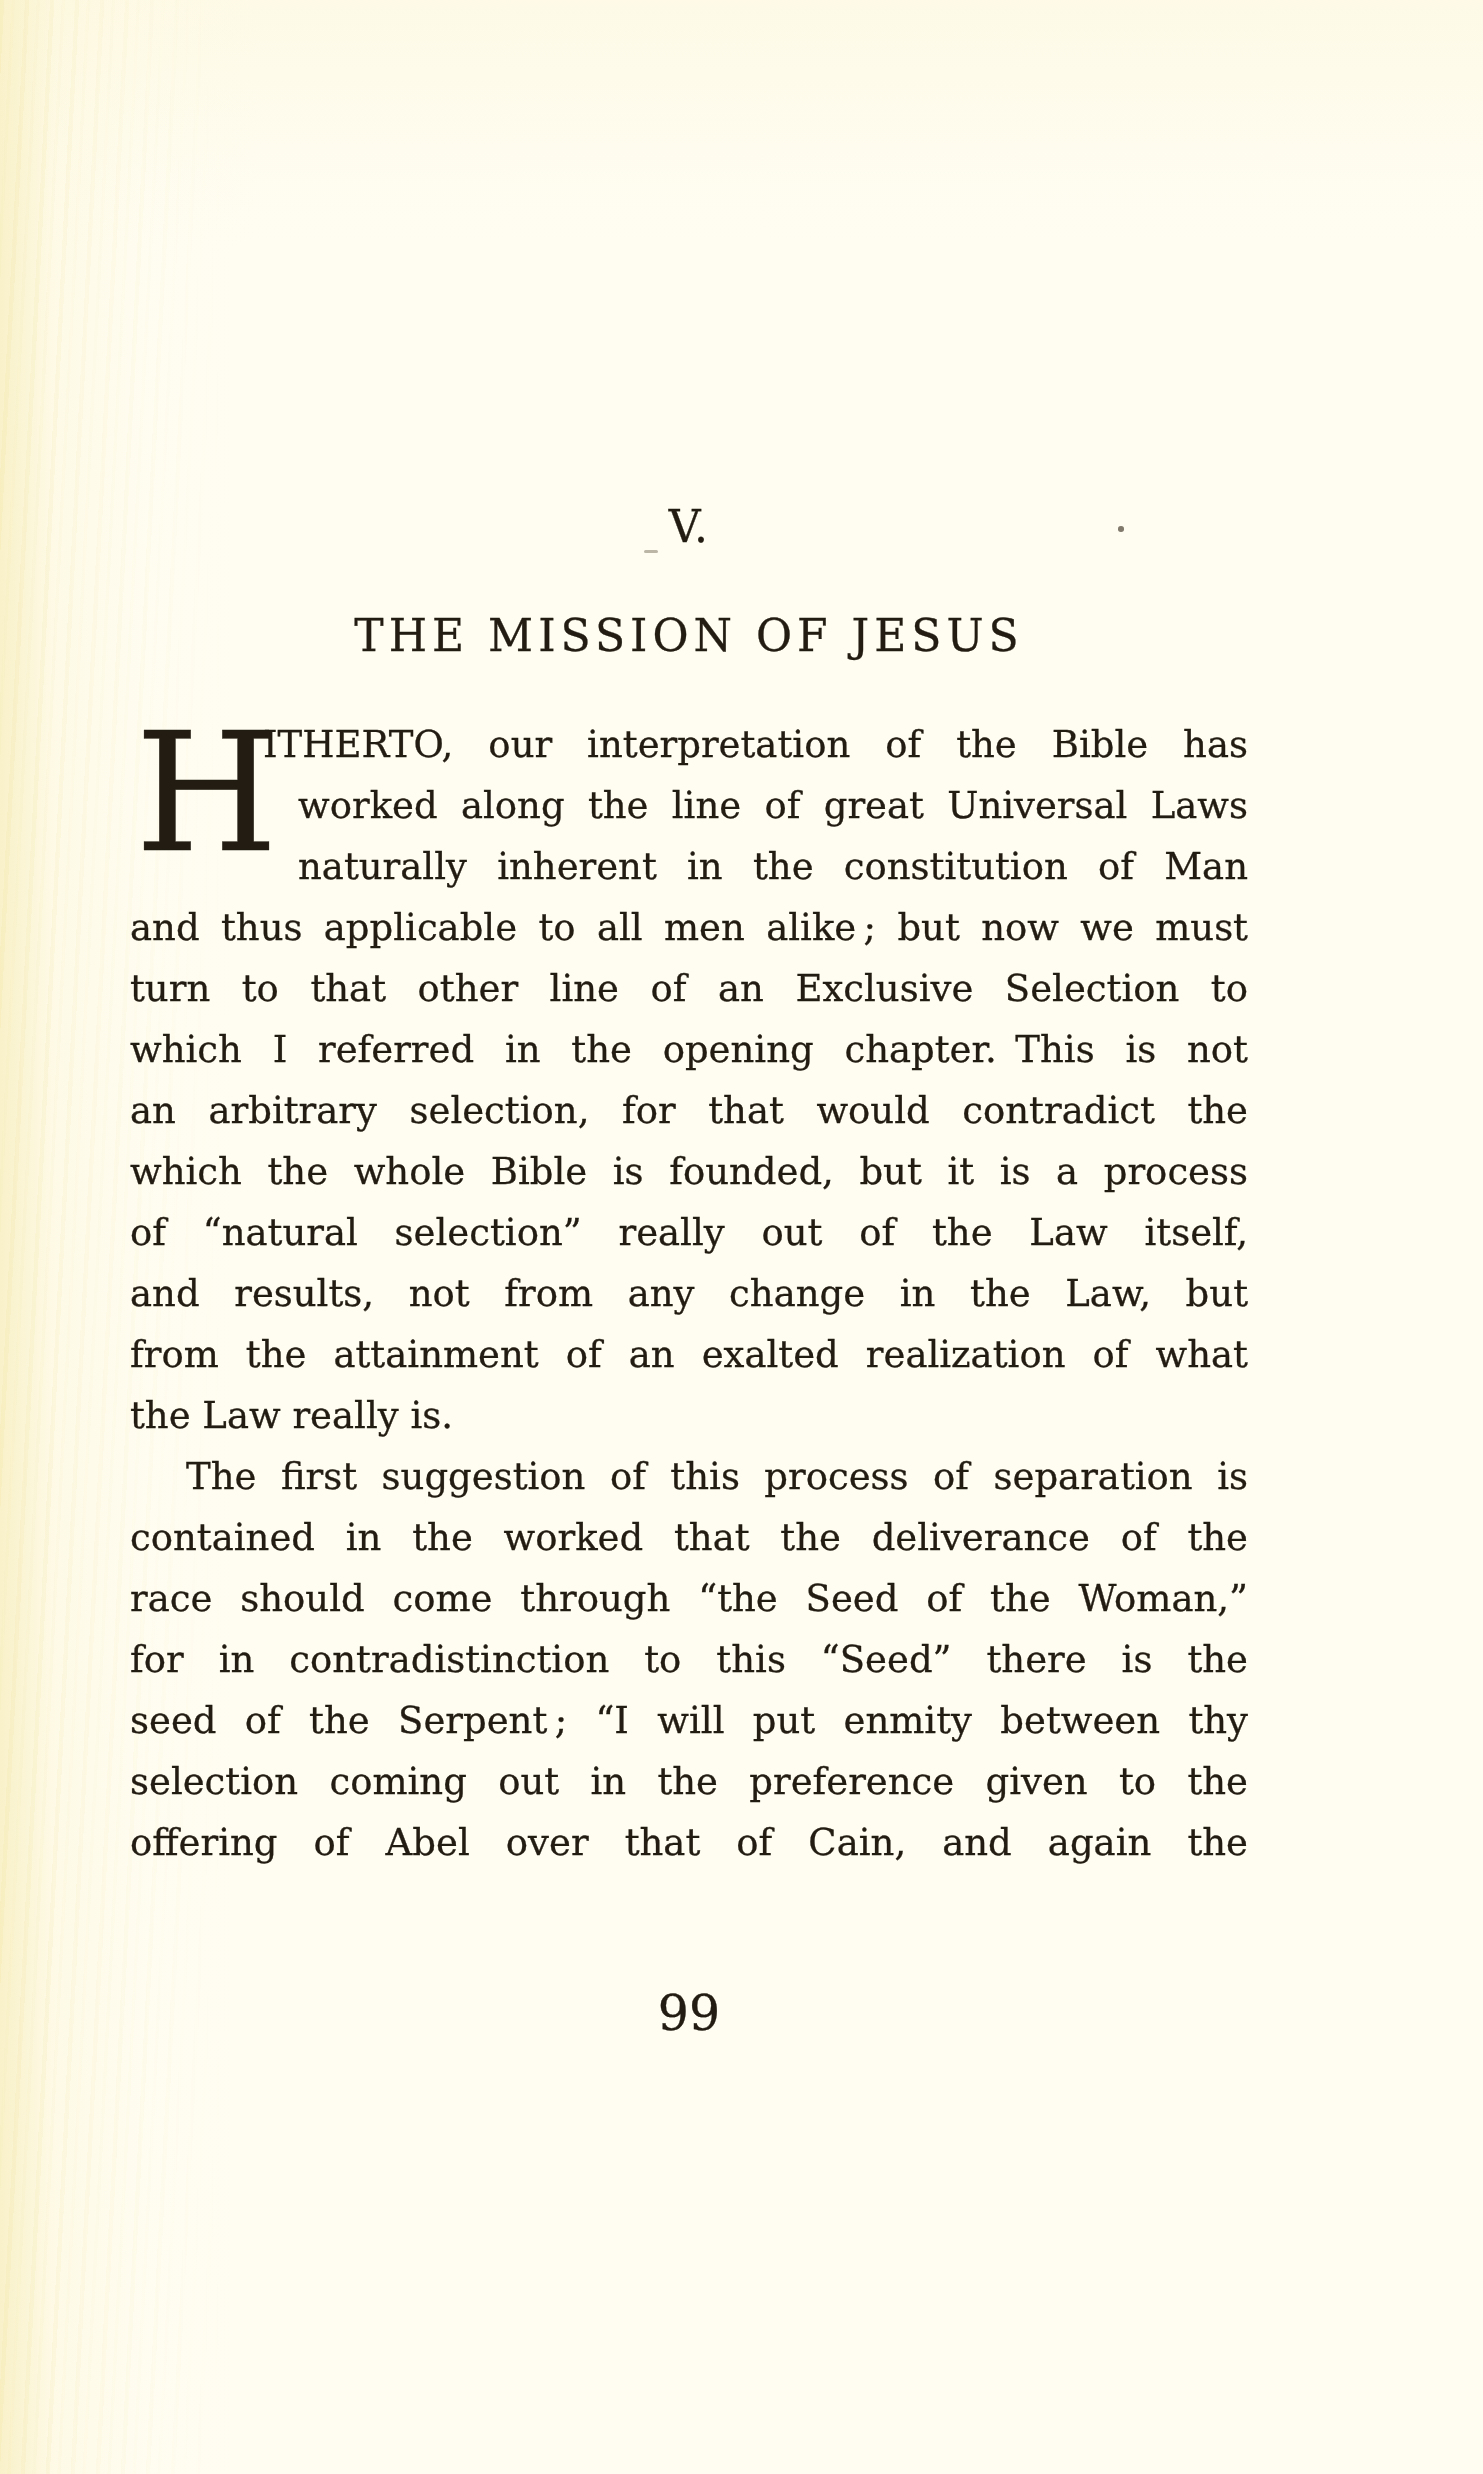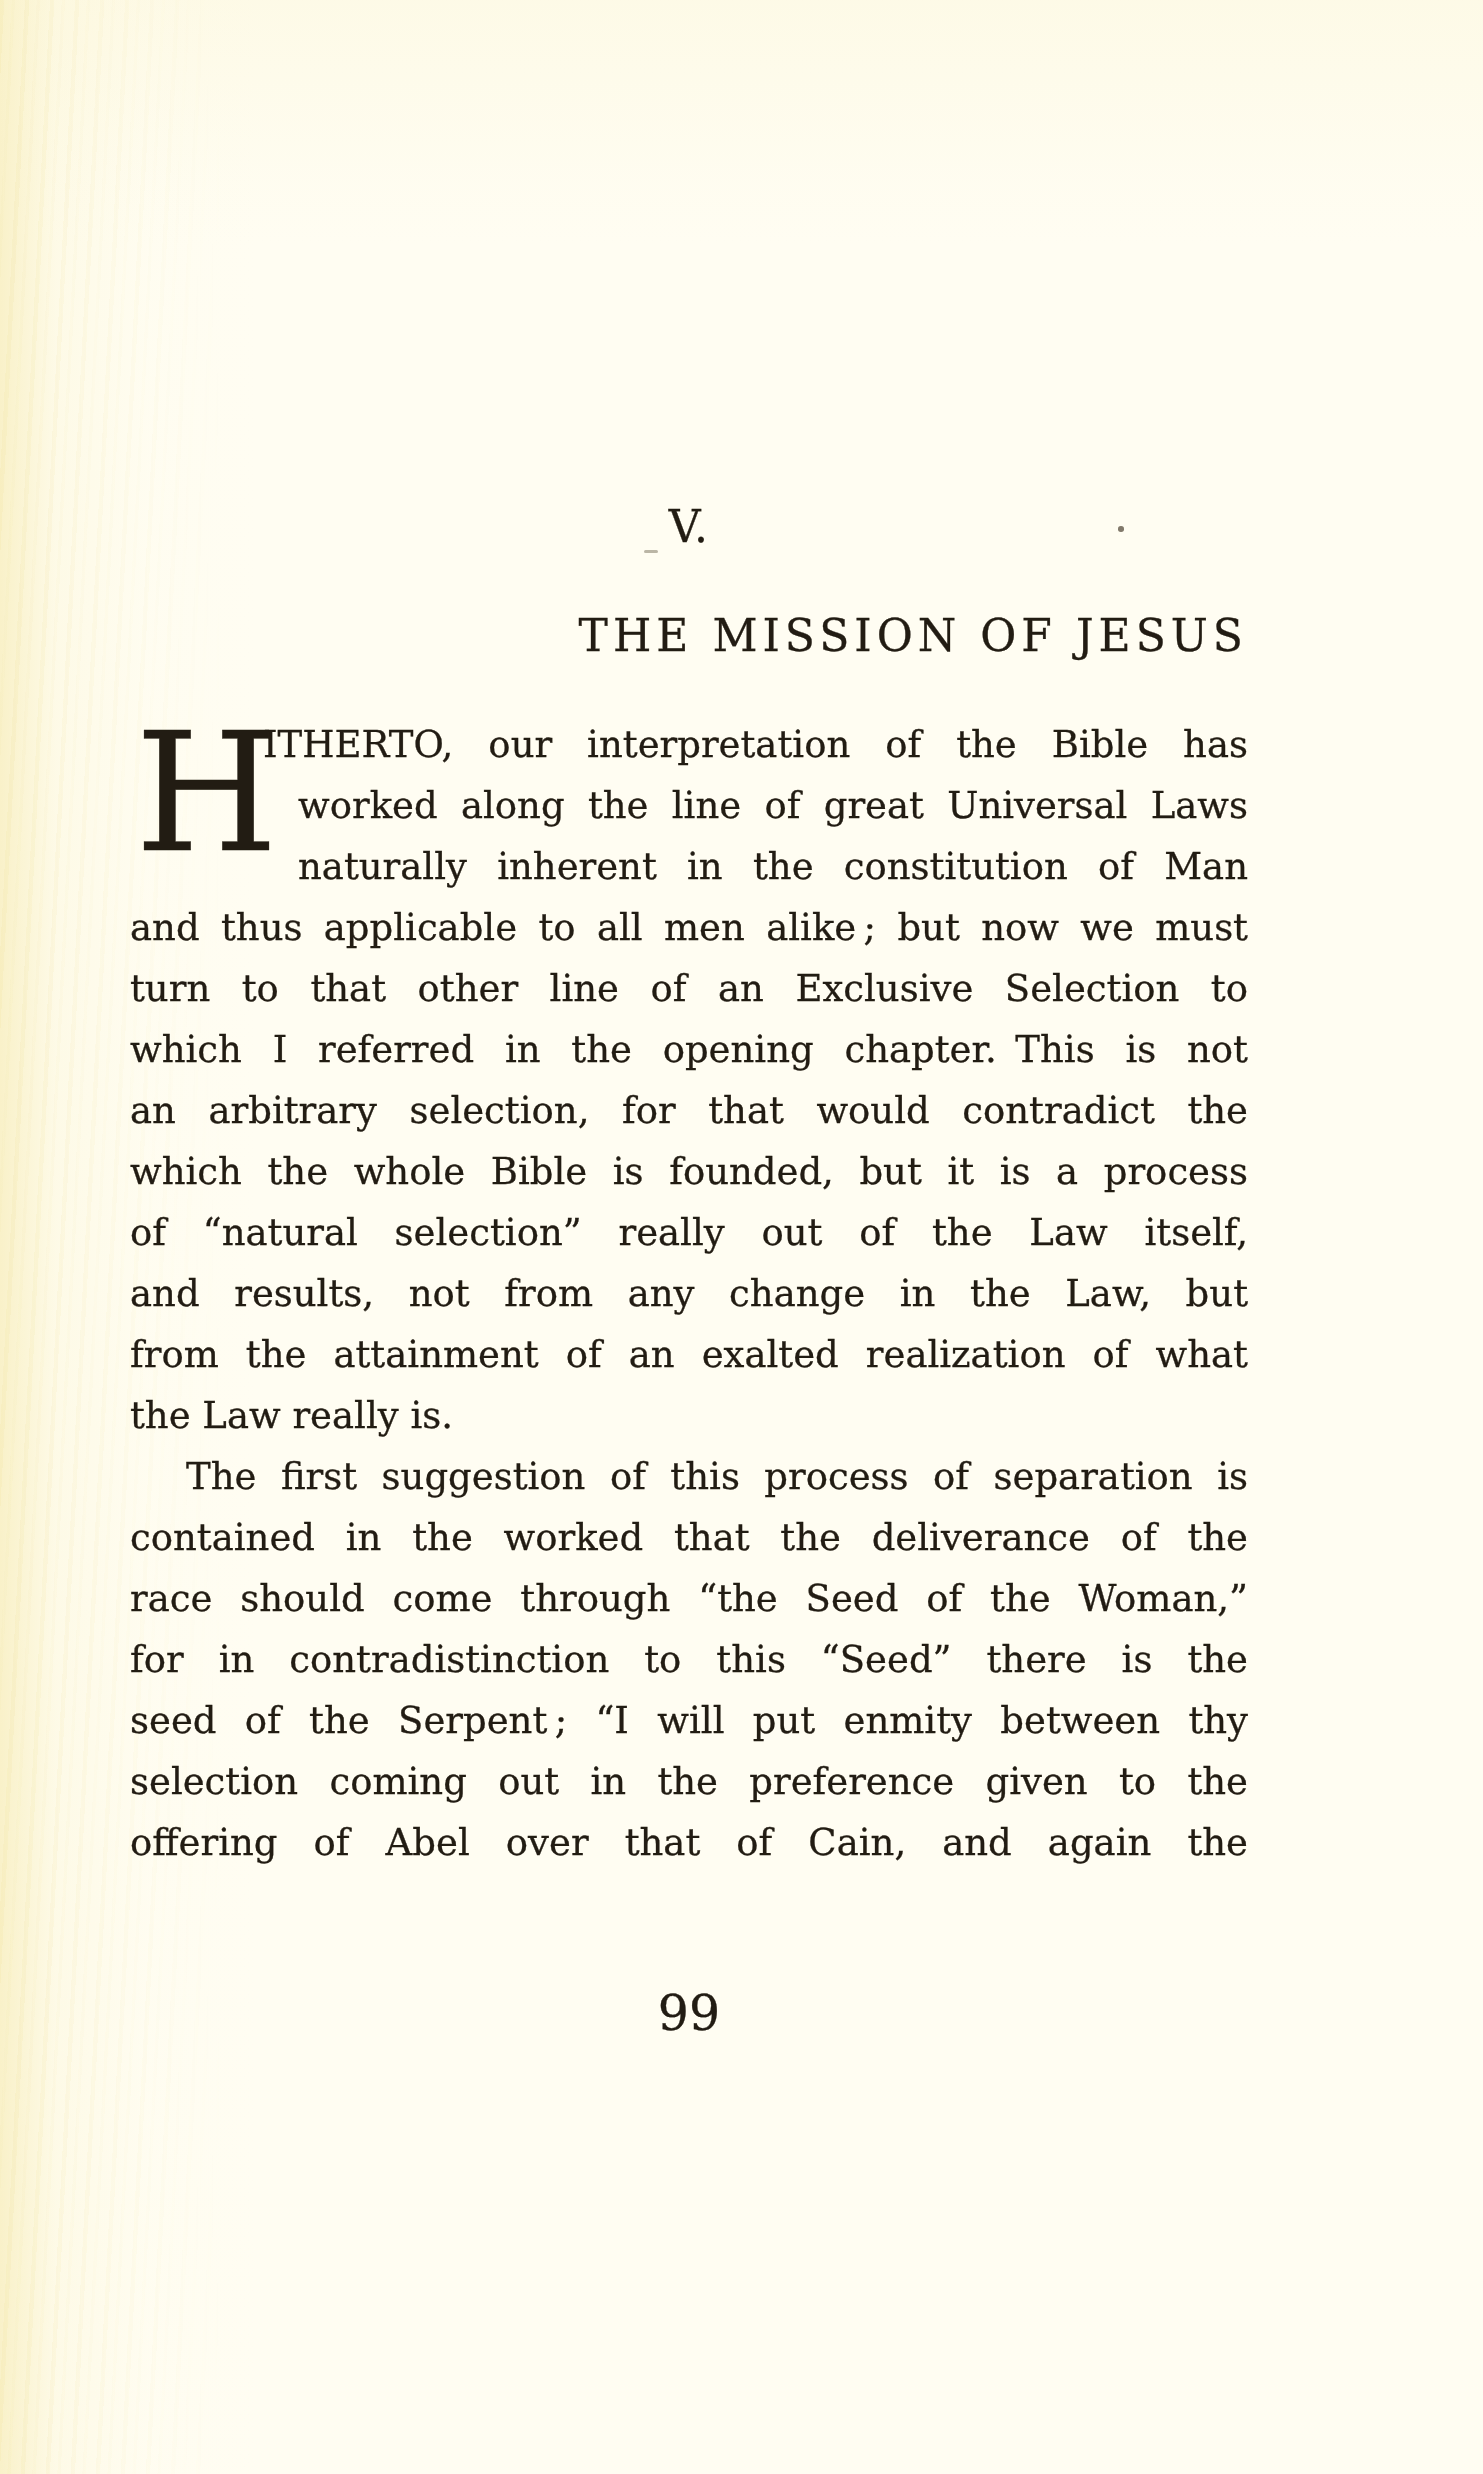--- a/index.html
+++ b/index.html
@@ -26,21 +26,21 @@
     pointer-events:none;
   }
   .txt { -webkit-text-stroke:0.3px currentColor; }
 
   .chapter-number {
     position:absolute; top:505px; left:130px; width:1118px;
     text-align:center; font-size:44px; line-height:1; letter-spacing:1.2px;
   }
   .chapter-title {
     position:absolute; top:614px; left:130px; width:1118px;
-    text-align:right; font-size:44px; line-height:1; letter-spacing:5px;
+    text-align:center; font-size:44px; line-height:1; letter-spacing:5px;
     white-space:nowrap;
   }
   .textblock {
     position:absolute; left:130px; top:714px; width:1118px;
     font-size:37px;
   }
   .line {
     height:61px; line-height:61px; overflow:hidden;
     text-align:justify; text-align-last:justify;
   }

